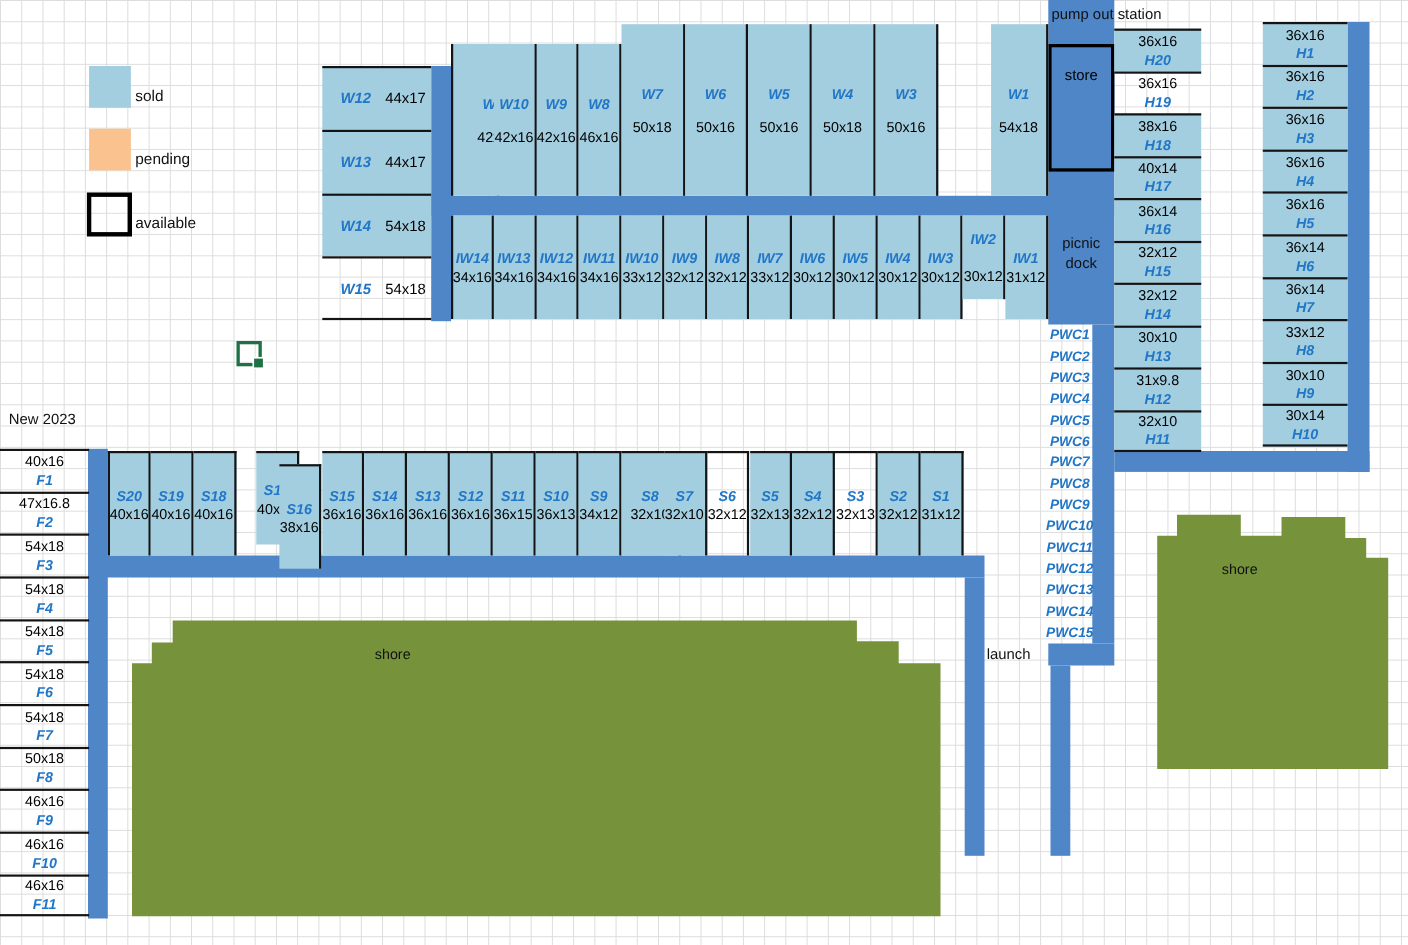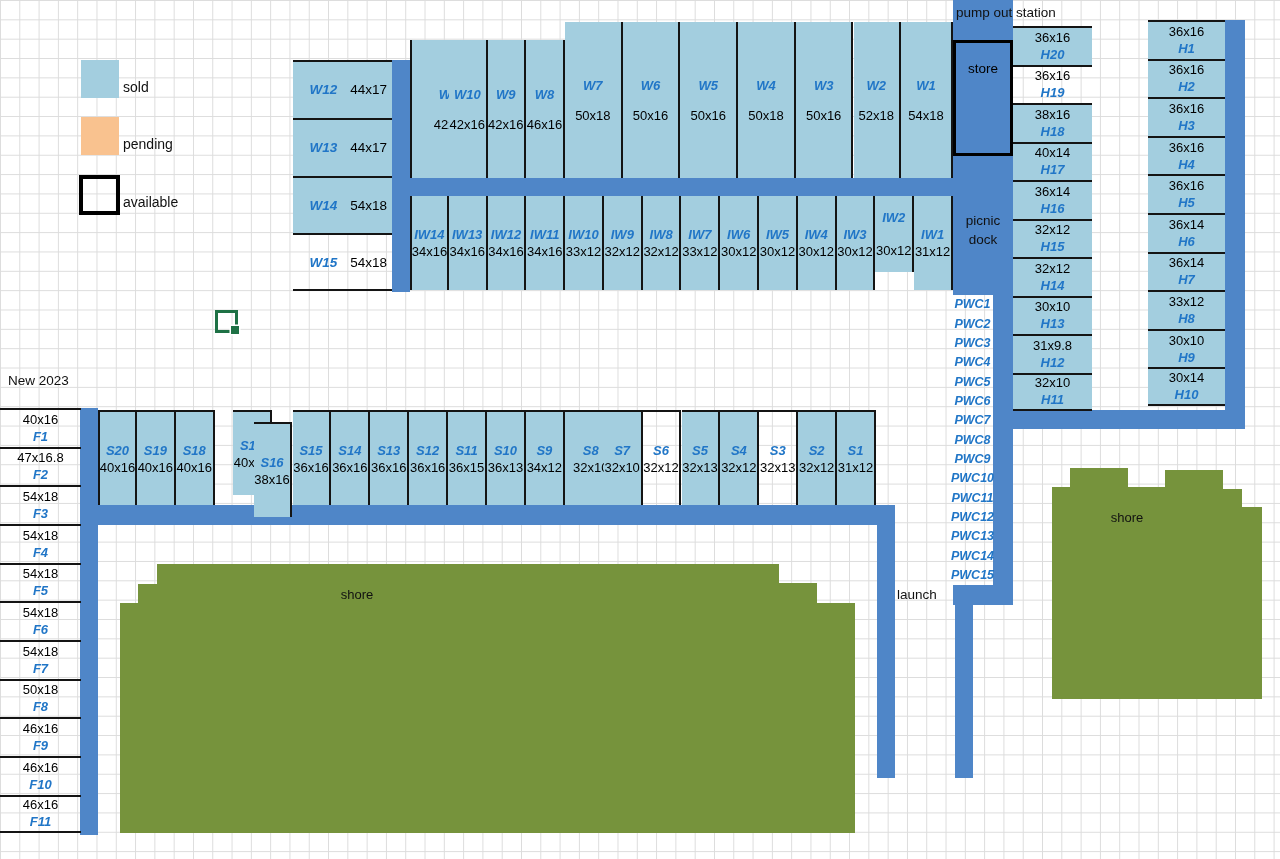--- a/index.html
+++ b/index.html
@@ -124,24 +124,20 @@
       <span class="sz">50x16</span>
     </div>
     <div class="slip sold v vline" style="gap: 15px; left: 738.1px; top: 22px; width: 57.7px; height: 156px;">
       <span class="lbl">W4</span>
       <span class="sz">50x18</span>
     </div>
     <div class="slip sold v vline" style="gap: 15px; left: 795.8px; top: 22px; width: 57.7px; height: 156px;">
       <span class="lbl">W3</span>
       <span class="sz">50x16</span>
     </div>
-    <div class="slip sold v vline" style="gap: 15px; left: 853.5px; top: 22px; width: 47.5px; height: 156px;">
-      <span class="lbl">W2</span>
-      <span class="sz">52x18</span>
-    </div>
     <div class="slip sold v vline" style="gap: 15px; left: 901px; top: 22px; width: 52px; height: 156px;">
       <span class="lbl">W1</span>
       <span class="sz">54x18</span>
     </div>
     <div class="slip sold v vline lline" style="gap: 2px; left: 410px; top: 196px; width: 38.785px; height: 94px;">
       <span class="lbl">IW14</span>
       <span class="sz">34x16</span>
     </div>
     <div class="slip sold v vline" style="gap: 2px; left: 448.785px; top: 196px; width: 38.785px; height: 94px;">
       <span class="lbl">IW13</span>

